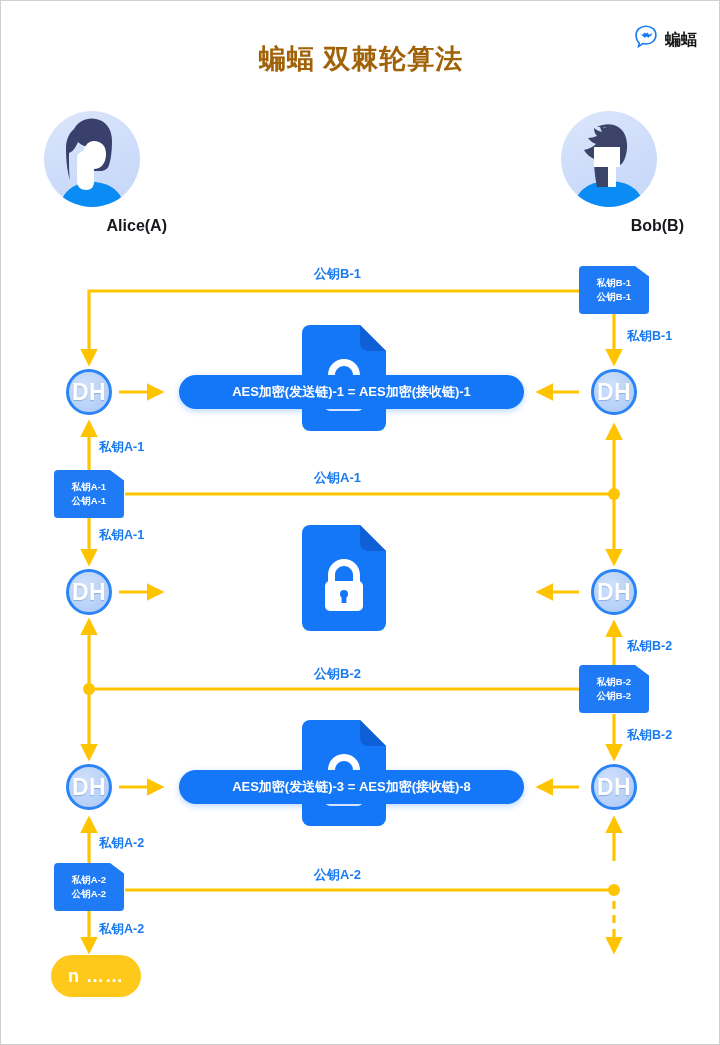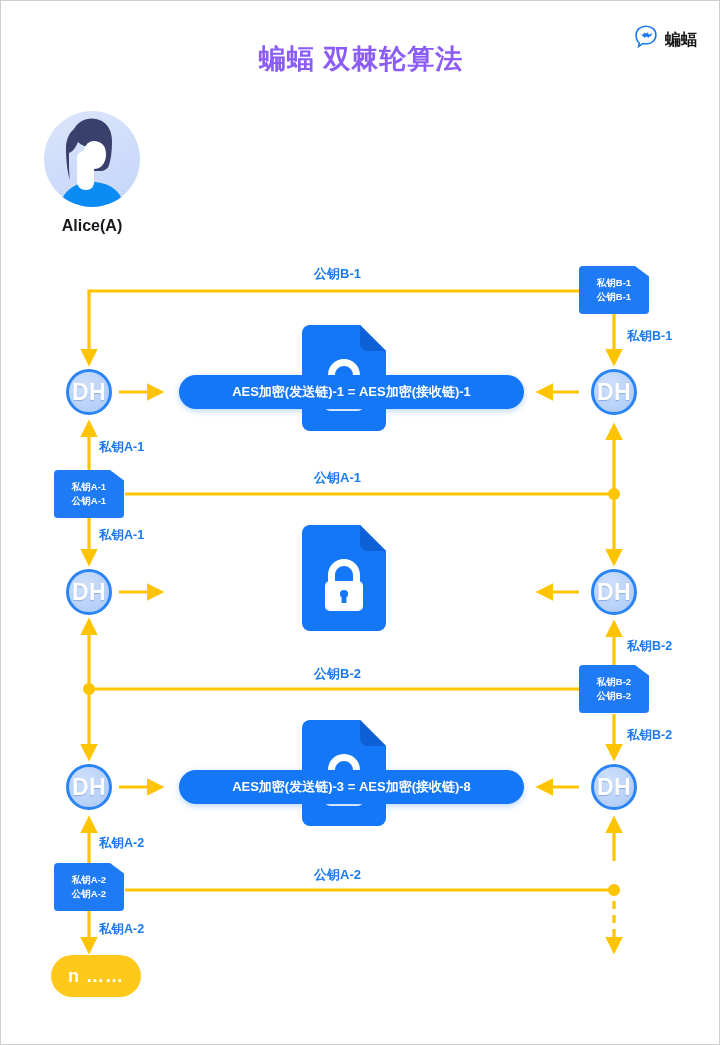--- a/index.html
+++ b/index.html
@@ -4,27 +4,27 @@
 <style>
   html,body{margin:0;padding:0;background:#d8d8d8;}
   body{font-family:"Liberation Sans","DejaVu Sans",sans-serif;}
   #page{
     position:relative;width:720px;height:1045px;background:#ffffff;
     overflow:hidden;border:1px solid #cfcfcf;box-sizing:border-box;
   }
   
   #title{
     position:absolute;left:0;top:40px;width:720px;text-align:center;
-    font-size:27px;font-weight:bold;color:#8b5cf6;letter-spacing:1px;
+    font-size:27px;font-weight:bold;color:#a16207;letter-spacing:1px;
   }
   #brand{position:absolute;right:22px;top:22px;display:flex;align-items:center;gap:6px;}
   #brand .logo-mark{width:26px;height:26px;}
   #brand .brand-text{font-size:16px;font-weight:bold;color:#151515;margin-top:7px;}
   
-  .person{position:absolute;width:150px;text-align:center;}
+  .person{position:absolute;width:150px;text-align:right;}
   .person .avatar{
     width:96px;height:96px;border-radius:50%;margin:0 auto;
     background:linear-gradient(160deg,#dbe6fb 0%,#cddcfa 55%,#c5d6f7 100%);
     position:relative;overflow:hidden;
   }
   .person .name{margin-top:10px;font-size:16px;font-weight:bold;color:#16181c;}
   #alice{left:16px;top:110px;}
   #bob{left:533px;top:110px;}
   
   #wires{position:absolute;left:0;top:0;width:720px;height:1045px;}
@@ -86,20 +86,31 @@
       <svg viewBox="0 0 96 96" width="96" height="96">
         <path d="M16 96c2-16 15-25 32-25s30 9 32 25z" fill="#0b8cf5"></path>
         <path d="M30 18c4-8 14-12 22-10 10 2 16 10 16 22 0 9-1 18-3 24-1 4-5 6-9 6h-6V36c-6 1-12-1-16-5-3 7-6 10-9 11 0 12 0 20 1 27H26c-3-9-4-21-4-32 0-8 3-15 8-19z" fill="#38406b"></path>
         <path d="M41 40c5 0 9 3 9 8v23c0 5-3 8-8 8s-9-3-9-9V48c0-5 3-8 8-8z" fill="#ffffff"></path>
         <path d="M50 30c7 0 12 5 12 13 0 9-5 15-12 15-6 0-11-6-11-14 0-8 5-14 11-14z" fill="#ffffff"></path>
       </svg>
     </div>
     <div class="name">Alice(A)</div>
   </div>
 
+  <div class="person" id="bob">
+    <div class="avatar">
+      <svg viewBox="0 0 96 96" width="96" height="96">
+        <path d="M13 96c2-17 16-26 35-26s33 9 35 26z" fill="#0b8cf5"></path>
+        <path d="M36 16c10-5 22-3 27 6 4 7 4 17 1 25-2 6-6 9-11 9-2 0-4-1-5-2v22H36c-2-9-3-19-3-28-4-2-8-5-10-9 5-1 9-3 12-6-3-1-6-3-8-6 3 0 6-1 9-2-2-2-3-5-3-8 2 2 5 3 8 4-1-2-2-4-2-6 2 1 4 2 7 1z" fill="#3b4368"></path>
+        <path d="M48 48c4 0 7 3 7 8v20h-8V48z" fill="#ffffff"></path>
+        <rect x="33" y="36" width="26" height="20" fill="#ffffff"></rect>
+      </svg>
+    </div>
+    <div class="name">Bob(B)</div>
+  </div>
 
   <svg id="wires">
     <defs>
       <marker id="ar" viewBox="0 0 10 10" refX="8" refY="5" markerWidth="5.5" markerHeight="5.5" orient="auto-start-reverse">
         <path d="M0 0 L10 5 L0 10 z" fill="#ffc400"></path>
       </marker>
     </defs>
     <g stroke="#ffc400" stroke-width="3.2" fill="none">
 
       <path d="M613 290 L88 290 L88 362" marker-end="url(#ar)"></path>

